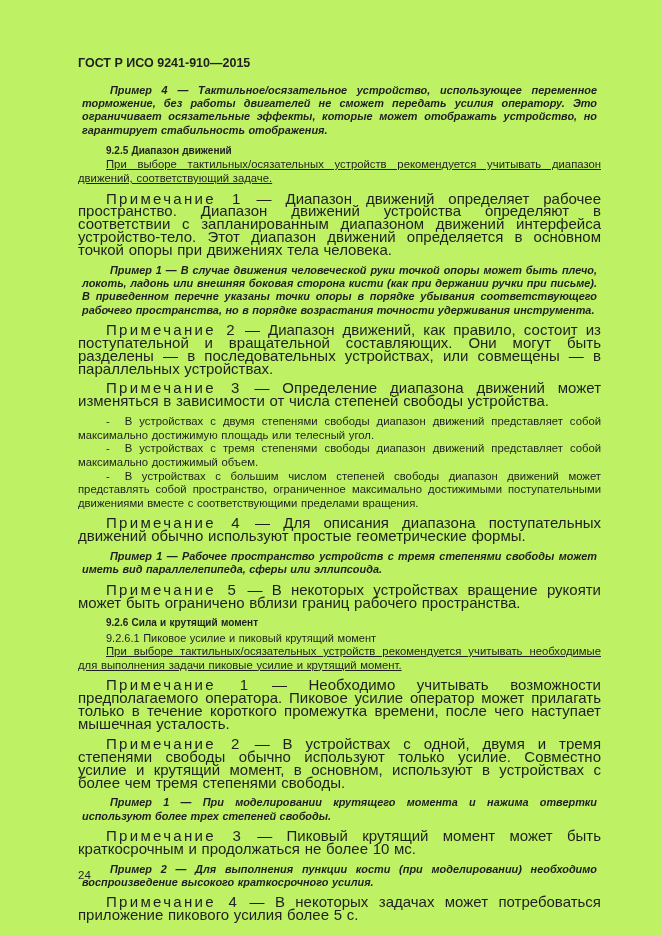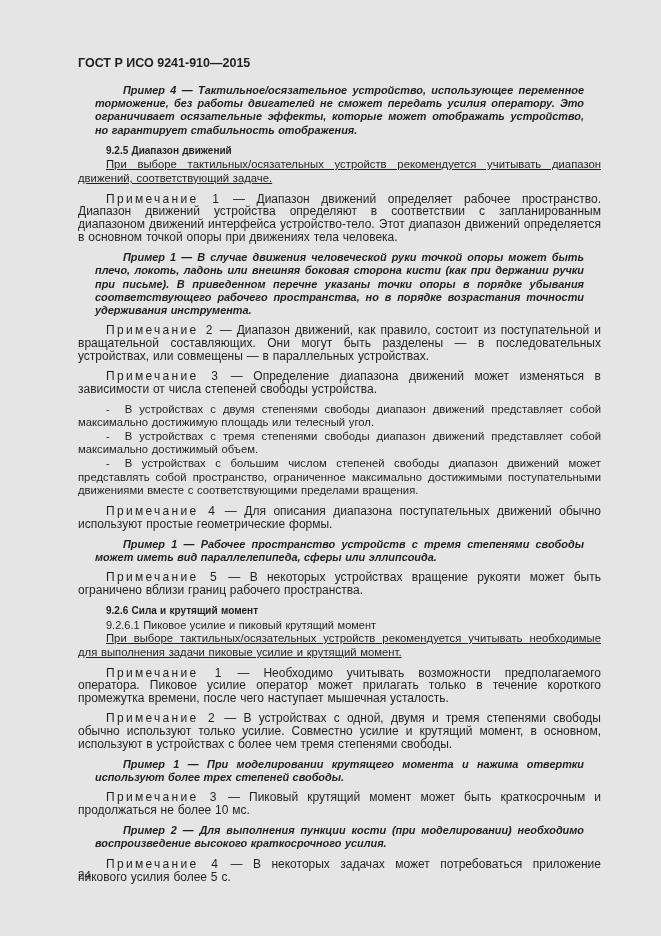--- a/index.html
+++ b/index.html
@@ -4,21 +4,21 @@
 <style>
   html, body {
     margin: 0;
     padding: 0;
     background: #ffffff;
   }
   .page {
     position: relative;
     width: 661px;
     height: 936px;
-    background: #e5e5e5;
+    background: #bef264;
     box-sizing: border-box;
     padding: 56px 60px 4px 78px;
     font-family: "Liberation Sans", sans-serif;
     color: #1f1f1f;
     overflow: hidden;
   }
   .doc-header {
     font-weight: bold;
     font-size: 12.5px;
     line-height: 15px;
@@ -54,25 +54,25 @@
     text-align: left;
     text-indent: 0;
   }
   
   .content p.example {
     font-weight: bold;
     font-style: italic;
     font-size: 10.9px;
     line-height: 13.2px;
     text-indent: 28px;
-    margin: 7px 17px;
+    margin: 7px 4px;
   }
   
   .content p.note {
-    font-size: 12px;
+    font-size: 15px;
     line-height: 12.9px;
     text-indent: 28px;
     margin: 7px 0;
   }
   .note-label {
     letter-spacing: 2.3px;
   }
   
   .content p.list {
     font-size: 11.3px;

